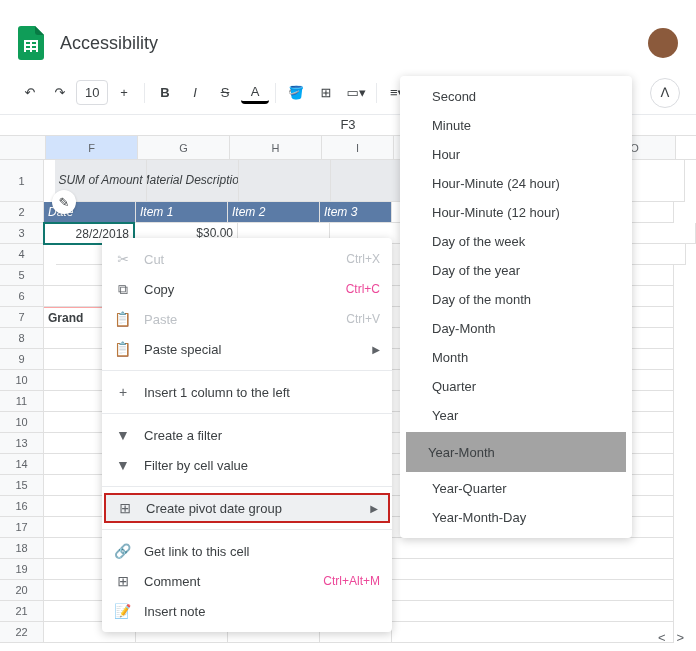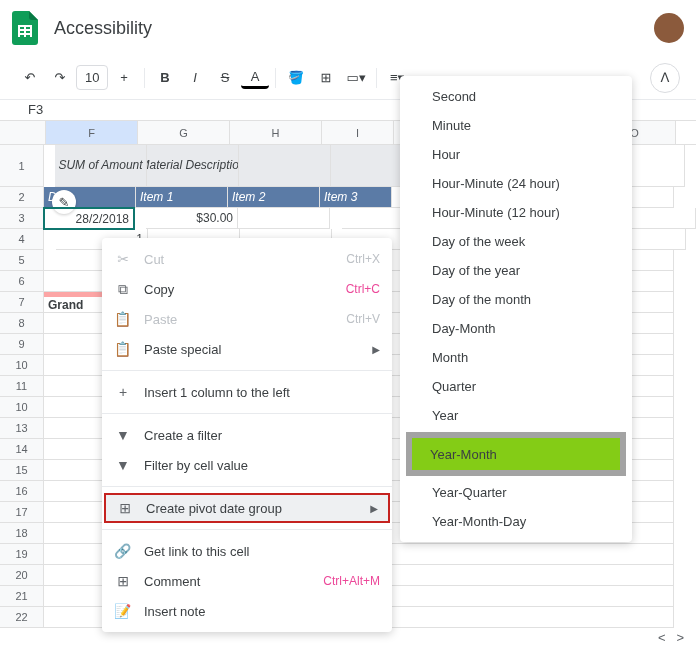--- a/index.html
+++ b/index.html
@@ -1,29 +1,29 @@
 <!DOCTYPE html>
 <html><head>
   <meta charset="utf-8">
   <style>
     * { box-sizing: border-box; margin: 0; padding: 0; font-family: Arial, sans-serif; }
     body { background: #fff; font-size: 13px; color: #3c4043; width: 696px; height: 651px; overflow: hidden; position: relative; }
-    .header { display: flex; align-items: center; padding: 8px 12px; height: 56px; }
+    .header { display: flex; align-items: center; padding: 8px 18px; height: 56px; margin-top: 15px; }
     .logo { width: 26px; height: 34px; margin-right: 16px; position: relative; }
     .logo svg { width: 100%; height: 100%; }
     .doc-title { font-size: 18px; color: #3c4043; }
     .avatar { margin-left: auto; width: 30px; height: 30px; border-radius: 50%; background: #8b5a3c; }
     
     .toolbar { display: flex; align-items: center; padding: 4px 16px; height: 44px; gap: 2px; border-bottom: 1px solid #e8eaed; }
     .tb-btn { width: 28px; height: 28px; display: flex; align-items: center; justify-content: center; border-radius: 4px; cursor: pointer; }
     .tb-sep { width: 1px; height: 20px; background: #e8eaed; margin: 0 4px; }
     .font-size { border: 1px solid #dadce0; border-radius: 4px; padding: 4px 8px; font-size: 13px; width: 32px; text-align: center; }
     .hide-btn { margin-left: auto; width: 30px; height: 30px; border: 1px solid #dadce0; border-radius: 15px; display: flex; align-items: center; justify-content: center; cursor: pointer; }
     
-    .namebox { padding: 2px 28px; font-size: 13px; height: 20px; }
+    .namebox { padding: 2px 28px; font-size: 13px; height: 20px; text-align: center; }
     
     .grid-area { position: relative; overflow: hidden; border-top: 1px solid #e0e0e0; }
     .col-headers { display: flex; background: #fff; height: 24px; border-bottom: 1px solid #e0e0e0; }
     .row-hdr-spacer { width: 46px; border-right: 1px solid #e0e0e0; background: #f8f9fa; }
     .col-hdr { border-right: 1px solid #e0e0e0; display: flex; align-items: center; justify-content: center; font-size: 11px; color: #5f6368; background: #f8f9fa; }
     
     .grid-body { display: flex; }
     .row-headers { width: 46px; }
     .row-hdr { height: 21px; border-right: 1px solid #e0e0e0; border-bottom: 1px solid #e0e0e0; display: flex; align-items: center; justify-content: center; font-size: 11px; color: #5f6368; background: #f8f9fa; }
     .row-hdr.tall { height: 42px; }
@@ -47,21 +47,21 @@
     .ctx-label { flex: 1; }
     .ctx-shortcut { color: #ec4899; font-size: 12px; }
     .ctx-arrow { color: #5f6368; font-size: 10px; }
     .ctx-sep { height: 1px; background: #e8eaed; margin: 6px 0; }
     .ctx-item.disabled { color: #bdc1c6; }
     .ctx-item.disabled .ctx-icon { color: #bdc1c6; }
     .ctx-item.disabled .ctx-shortcut { color: #bdc1c6; }
     
     .submenu { position: absolute; left: 400px; top: 76px; width: 232px; background: #fff; border-radius: 4px; box-shadow: 0 2px 10px rgba(0,0,0,0.2); padding: 6px 0; z-index: 101; }
     .sub-item { height: 29px; padding: 0 32px; display: flex; align-items: center; font-size: 13px; cursor: pointer; }
-    .sub-item.highlight { background: #84cc16; border: 6px solid #a3a3a3; margin: 2px 6px; padding: 16px 18px; }
+    .sub-item.highlight { background: #a3a3a3; border: 4px solid #a3a3a3; margin: 2px 6px; padding: 16px 18px; }
     
     .bottom-arrows { position: absolute; bottom: 6px; right: 12px; display: flex; gap: 8px; color: #5f6368; }
     
     .col-F { width: 92px; } .col-G { width: 92px; } .col-H { width: 92px; } .col-I { width: 72px; } .col-O { width: 82px; }
   </style>
 </head>
 <body>
 
 <div class="header">
   <div class="logo">
@@ -174,21 +174,21 @@
           <div class="cell" style="width:282px;"></div>
         </div>
       <div class="cell-row">
           <div class="cell col-F"></div>
           <div class="cell col-G"></div>
           <div class="cell col-H"></div>
           <div class="cell col-I"></div>
           <div class="cell" style="width:282px;"></div>
         </div>
       <div class="cell-row">
-        <div class="cell col-F bold" style="border-top:5px solid #fca5a5;text-align:center;">Grand</div>
+        <div class="cell col-F bold" style="border-top:1px solid #fca5a5;text-align:center;">Grand</div>
         <div class="cell col-G"></div>
           <div class="cell col-H"></div>
           <div class="cell col-I"></div>
           <div class="cell" style="width:282px;"></div>
       </div>
       <div class="cell-row">
           <div class="cell col-F"></div>
           <div class="cell col-G"></div>
           <div class="cell col-H"></div>
           <div class="cell col-I"></div>

